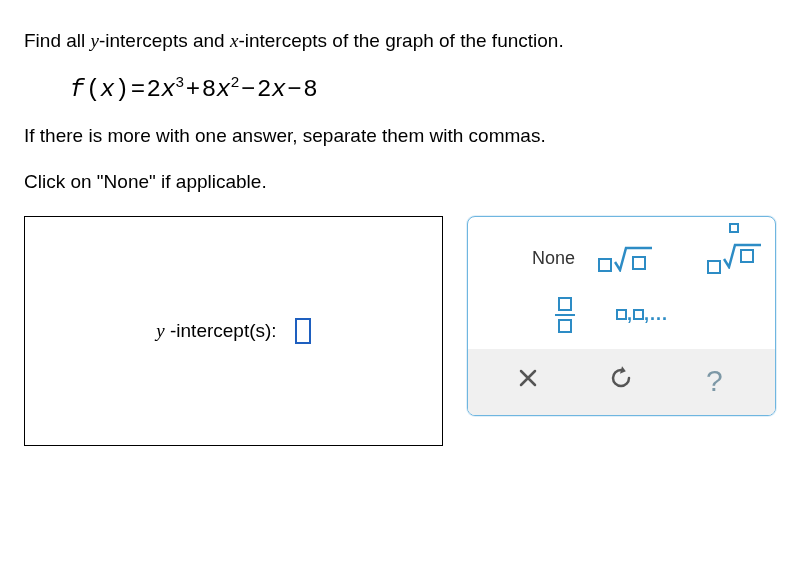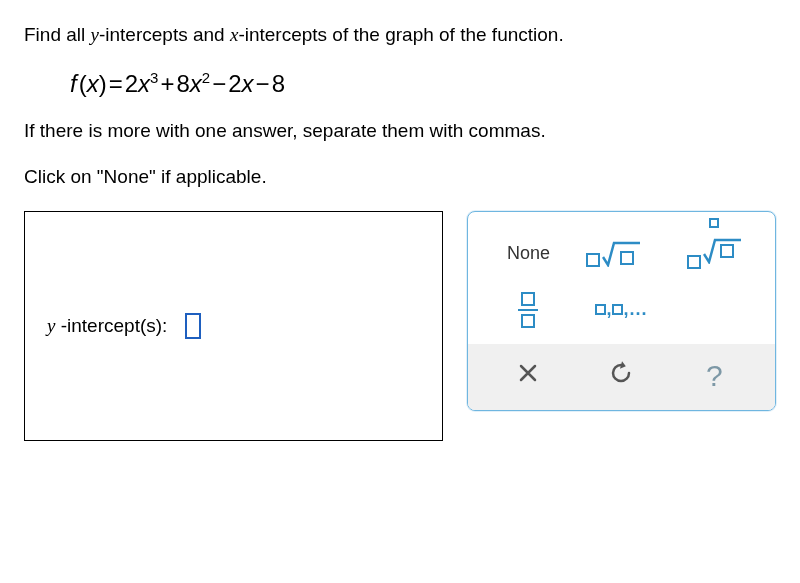--- a/index.html
+++ b/index.html
@@ -6,44 +6,44 @@
   body {
     font-family: Arial, Helvetica, sans-serif;
     font-size: 19px;
     color: #000;
     background: #fff;
     width: 800px;
     height: 583px;
     padding: 22px 24px;
     position: relative;
   }
-  .prompt-line { margin-bottom: 20px; line-height: 1.4; }
+  .prompt-line { margin-bottom: 20px; line-height: 1.4; margin-top: 6px; }
   .italic-var { font-style: italic; font-family: 'Times New Roman', serif; }
   .equation {
-    font-family: Liberation Sans, sans-serif;
+    font-family: Liberation Mono, monospace;
     font-size: 24px;
     margin: 16px 0 20px 46px;
     font-style: italic;
   }
   .equation .op { font-style: normal; }
   .equation .num { font-style: normal; }
   .equation sup { font-style: normal; font-size: 15px; }
   .bottom-row {
     display: flex;
     gap: 24px;
     margin-top: 16px;
     align-items: flex-start;
   }
   .answer-box {
     border: 1.5px solid #000;
     width: 420px;
     height: 230px;
     padding: 26px 22px;
     display: flex;
-    flex-direction: column;
+    flex-direction: row;
     justify-content: space-around;
   }
   .ans-row { display: flex; align-items: center; gap: 18px; font-size: 19px; }
   .slot {
     display: inline-block;
     width: 16px;
     height: 26px;
     border: 2px solid #1e5fbf;
     vertical-align: middle;
   }
@@ -60,21 +60,21 @@
     display: flex;
     flex-wrap: wrap;
     padding: 14px 14px 6px 14px;
     gap: 0;
   }
   .palette-top .cell {
     flex: 0 0 33.33%;
     height: 56px;
     display: flex;
     align-items: center;
-    justify-content: center;
+    justify-content: flex-end;
     cursor: pointer;
   }
   .none-text { font-size: 18px; color: #333; }
   .tpl-box { display:inline-block; width:14px; height:14px; border:2px solid #2d8cc5; }
   .tpl-box-sm { display:inline-block; width:10px; height:10px; border:2px solid #2d8cc5; }
   .frac { display:inline-flex; flex-direction:column; align-items:center; gap:3px; }
   .frac-bar { width:20px; height:2px; background:#2d8cc5; }
   .seq { color:#2d8cc5; font-size:18px; font-weight: 600; letter-spacing: 1px;}
   .palette-bottom {
     background: #f0f0f0;

